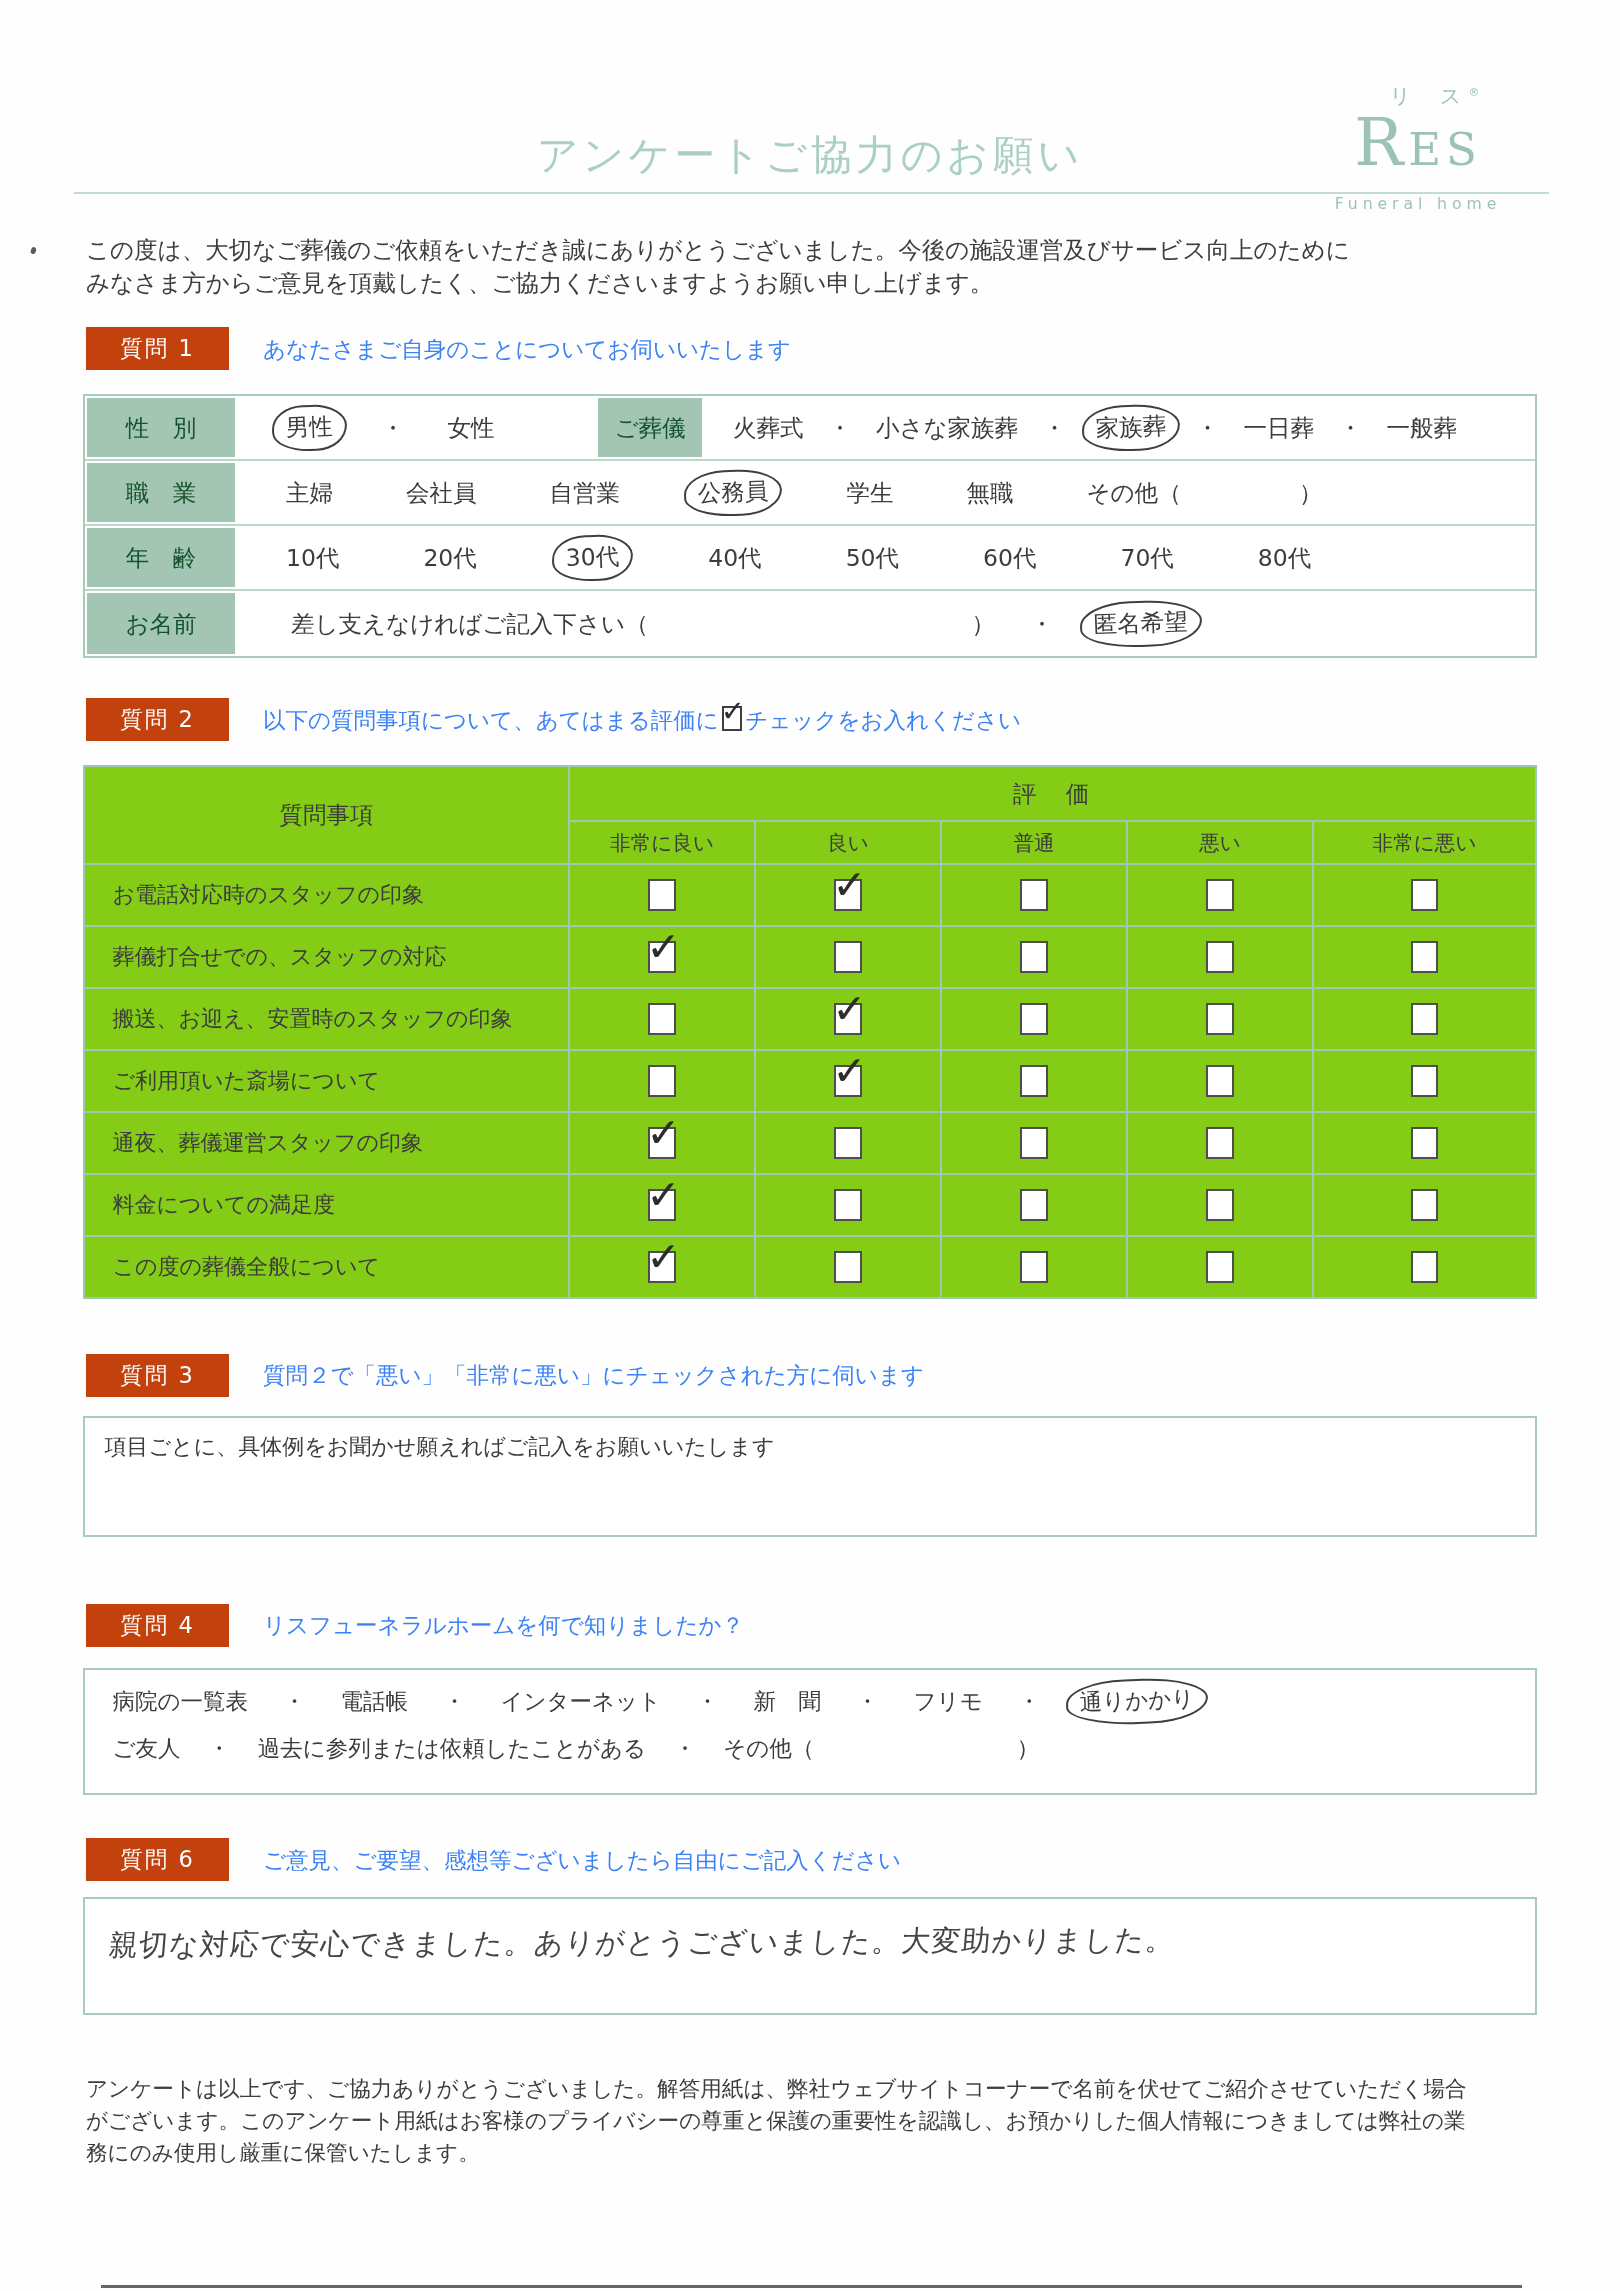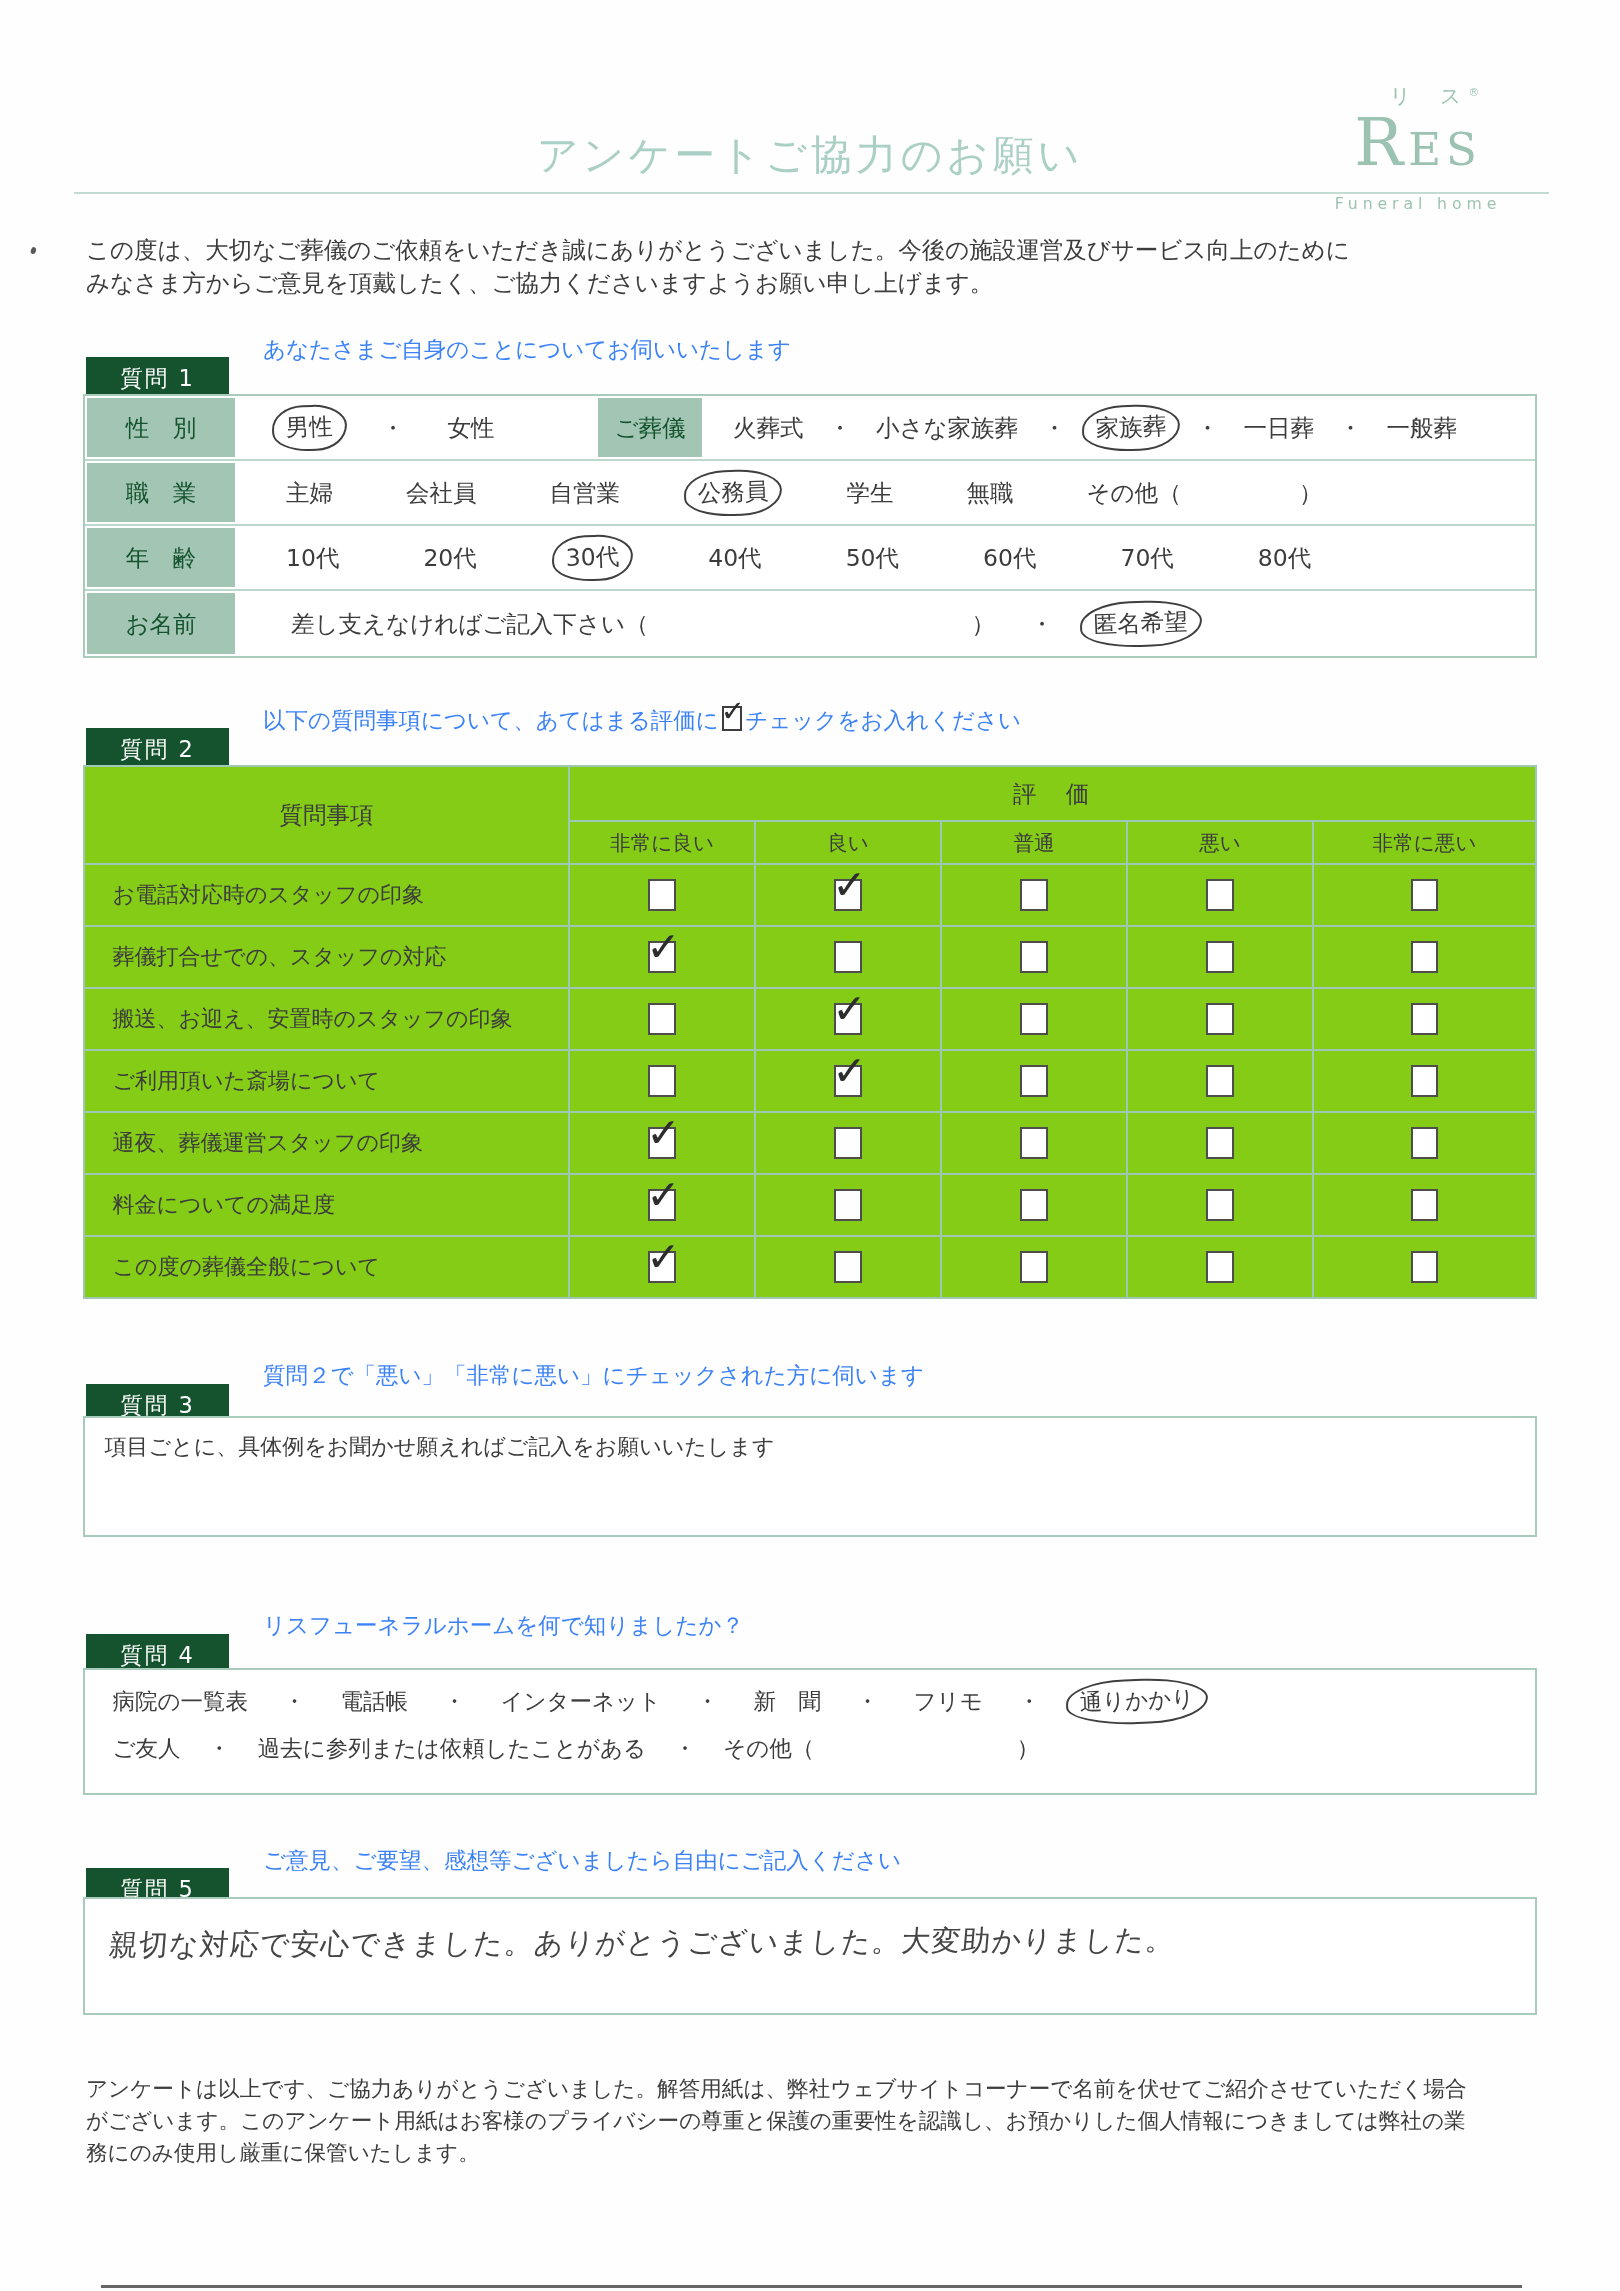--- a/index.html
+++ b/index.html
@@ -14,22 +14,22 @@
   .divider{position:absolute;top:192px;left:74px;width:1475px;height:2px;background:#c3dcd2;}
   .logo{position:absolute;top:86px;left:1325px;width:186px;text-align:center;color:#9cc2b2;line-height:1;}
   .logo-kana{font-size:20.6px;letter-spacing:29px;padding-left:33px;}
   .logo-reg{font-size:10.8px;vertical-align:6.9px;margin-left:-21.6px;letter-spacing:0;}
   .logo-name{font-family:"DejaVu Serif","Liberation Serif",serif;font-size:45px;letter-spacing:4.9px;margin-top:3.9px;}
   .logo-name::first-letter{font-size:65px;}
   .logo-sub{font-size:15.7px;letter-spacing:4.9px;margin-top:21px;}
   .intro{position:absolute;top:210px;left:86px;width:1451px;font-size:23.5px;line-height:1.42;color:#3d3d3d;}
   .artifact-dot{position:absolute;left:31px;top:247px;width:4.9px;height:6.9px;background:#5a5a5a;border-radius:50% 60% 50% 50%;transform:rotate(20deg);}
   
-  .badge{position:absolute;left:86px;width:143px;height:43px;background:#14532d;color:#fff;
-    font-size:22.5px;letter-spacing:2px;display:flex;align-items:center;justify-content:center;margin-top:30px;}
+  .badge{position:absolute;left:86px;width:143px;height:43px;background:#c2410c;color:#fff;
+    font-size:22.5px;letter-spacing:2px;display:flex;align-items:center;justify-content:center;}
   .sec-h{position:absolute;left:263px;font-size:22.5px;color:#3b82f6;white-space:nowrap;}
   
   .t1{position:absolute;top:394px;left:83px;width:1454px;border:2px solid #a9cbbc;box-sizing:border-box;background:#fff;}
   .t1-row{display:flex;height:65px;border-bottom:2px solid #bcd8cd;box-sizing:border-box;align-items:stretch;}
   .t1-row:last-child{border-bottom:none;}
   .t1-head{flex:0 0 152px;background:#a3c6b4;border:2.9px solid #fff;color:#14532d;font-size:23.5px;
     display:flex;align-items:center;justify-content:center;box-sizing:border-box;}
   .t1-head.svc{flex:0 0 108px;}
   .t1-cell{display:flex;align-items:center;font-size:23.5px;box-sizing:border-box;white-space:nowrap;}
   .cell-gender{flex:0 0 359px;padding-left:44px;}
@@ -258,21 +258,21 @@
     </div>
     <div class="q4row second">
       <span class="opt">ご友人</span>
       <span class="dot"></span>
       <span class="opt">過去に参列または依頼したことがある</span>
       <span class="dot"></span>
       <span class="opt">その他（　　　　　　　　　）</span>
     </div>
   </div>
 
-  <div class="badge" style="top:1838px">質問 5</div>
+  <div class="badge" style="top:1838px">質問 6</div>
   <div class="sec-h" style="top:1845px">ご意見、ご要望、感想等ございましたら自由にご記入ください</div>
   <div class="fbox q5-box">
     <div class="handwriting">親切な対応で安心できました。ありがとうございました。大変助かりました。</div>
   </div>
 
   <p class="footer"><span>アンケートは以上です、ご協力ありがとうございました。解答用紙は、弊社ウェブサイトコーナーで名前を伏せてご紹介させていただく場合</span><br><span>がございます。このアンケート用紙はお客様のプライバシーの尊重と保護の重要性を認識し、お預かりした個人情報につきましては弊社の業</span><br><span>務にのみ使用し厳重に保管いたします。</span></p>
 
   <div class="scanline"></div>
 </div>
 

